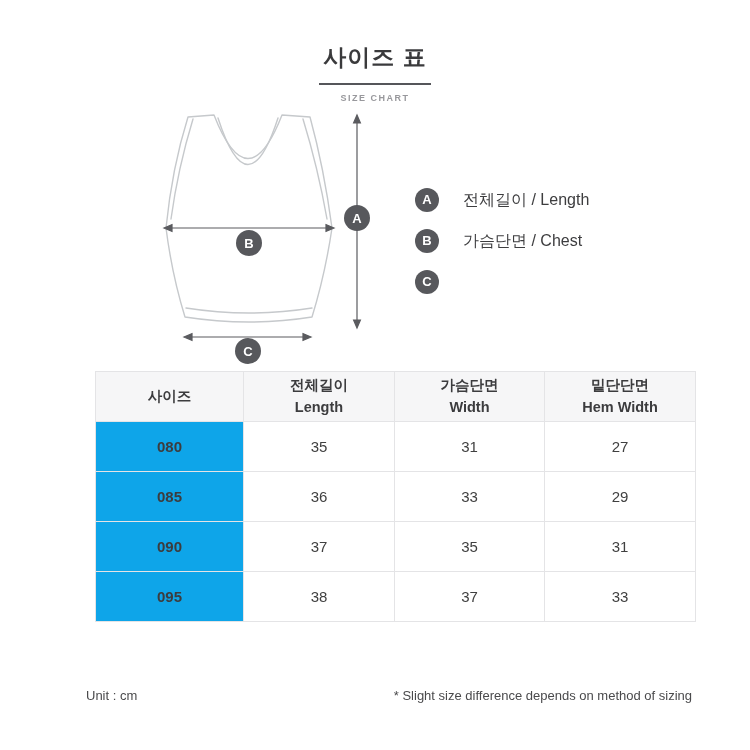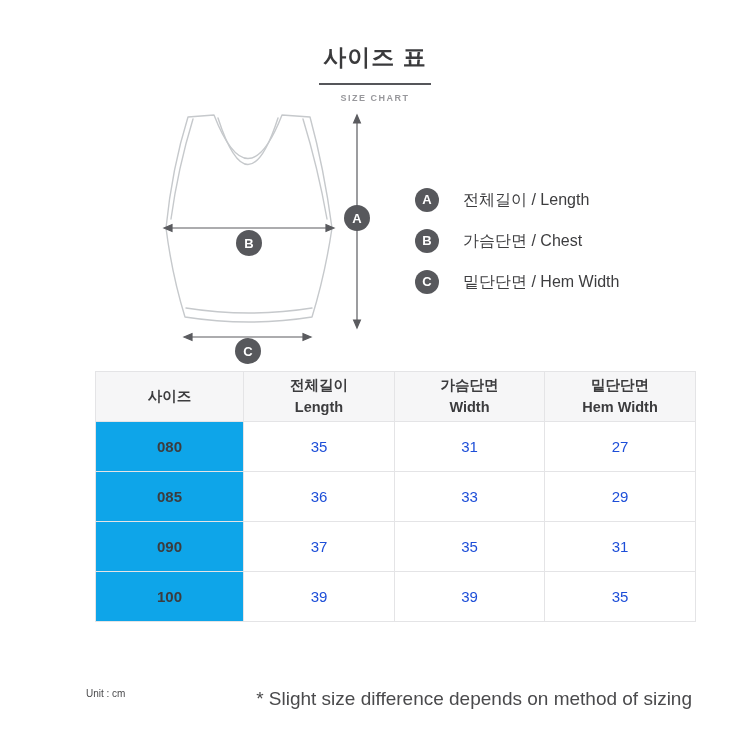--- a/index.html
+++ b/index.html
@@ -104,42 +104,42 @@
     font-size: 14.5px;
     font-weight: bold;
     color: #3c3c3e;
     line-height: 1.45;
   }
   .size-table thead th span { display: block; }
   .size-table tbody td {
     height: 50px;
     background: #ffffff;
     font-size: 15px;
-    color: #1d4ed8;
+    color: #404040;
   }
   .size-table tbody td.size-cell {
     background: #0ea5e9;
     font-weight: bold;
     color: #3c3c3e;
   }
 
   
   .footer-unit {
     position: absolute;
     left: 86px;
     top: 688px;
-    font-size: 10px;
+    font-size: 13px;
     color: #4a4a4c;
     text-align: right;
   }
   .footer-note {
     position: absolute;
     right: 58px;
     top: 688px;
-    font-size: 19px;
+    font-size: 13px;
     color: #4a4a4c;
     text-align: right;
   }
 </style>
 </head>
 <body>
 
 <div class="page">
 
   <div class="title-block">
@@ -196,21 +196,20 @@
     <div class="legend-row">
       <span class="legend-badge">A</span>
       <span class="legend-label">전체길이 / Length</span>
     </div>
     <div class="legend-row">
       <span class="legend-badge">B</span>
       <span class="legend-label">가슴단면 / Chest</span>
     </div>
     <div class="legend-row">
       <span class="legend-badge">C</span>
-      <span class="legend-label">밑단단면 / Hem Width</span>
     </div>
   </div>
 
   <table class="size-table">
     <colgroup>
       <col style="width:148px">
       <col style="width:151px">
       <col style="width:150px">
       <col style="width:151px">
     </colgroup>
@@ -246,24 +245,24 @@
         <td>33</td>
         <td>29</td>
       </tr>
       <tr>
         <td class="size-cell">090</td>
         <td>37</td>
         <td>35</td>
         <td>31</td>
       </tr>
       <tr>
-        <td class="size-cell">100</td>
-        <td>39</td>
-        <td>39</td>
-        <td>35</td>
+        <td class="size-cell">095</td>
+        <td>38</td>
+        <td>37</td>
+        <td>33</td>
       </tr>
     </tbody>
   </table>
 
   <div class="footer-unit">Unit : cm</div>
   <div class="footer-note">* Slight size difference depends on method of sizing</div>
 
 </div>
 
 </body></html>

